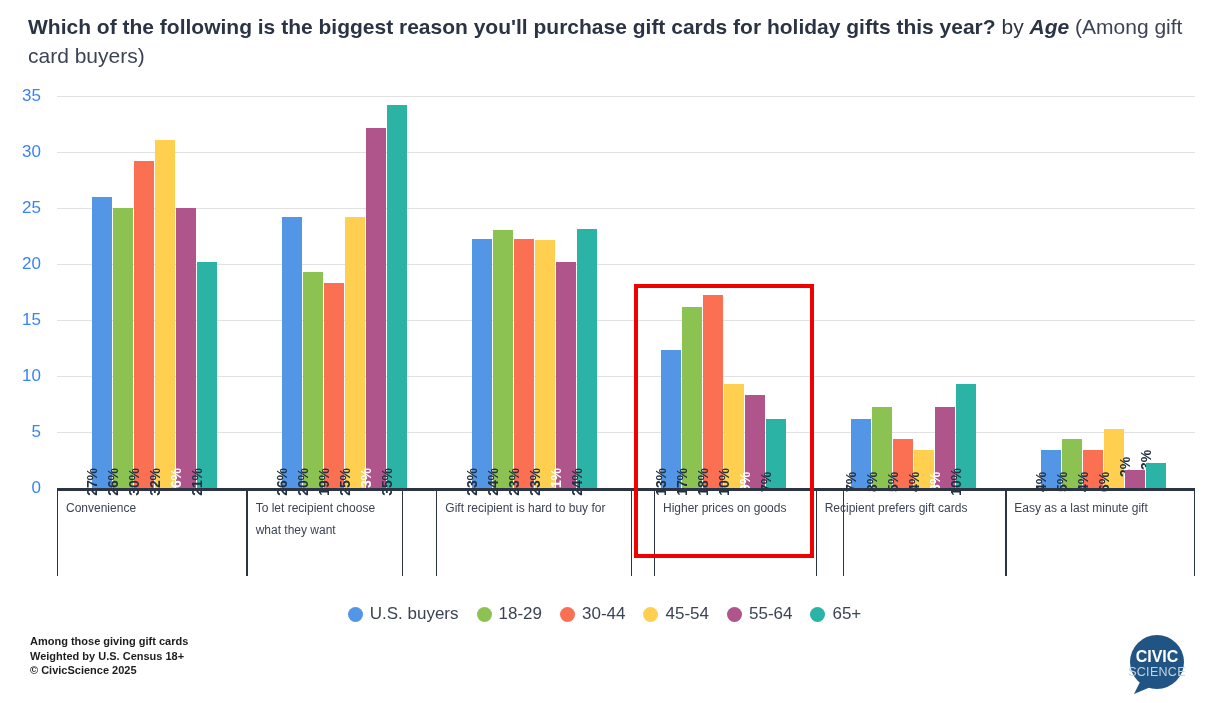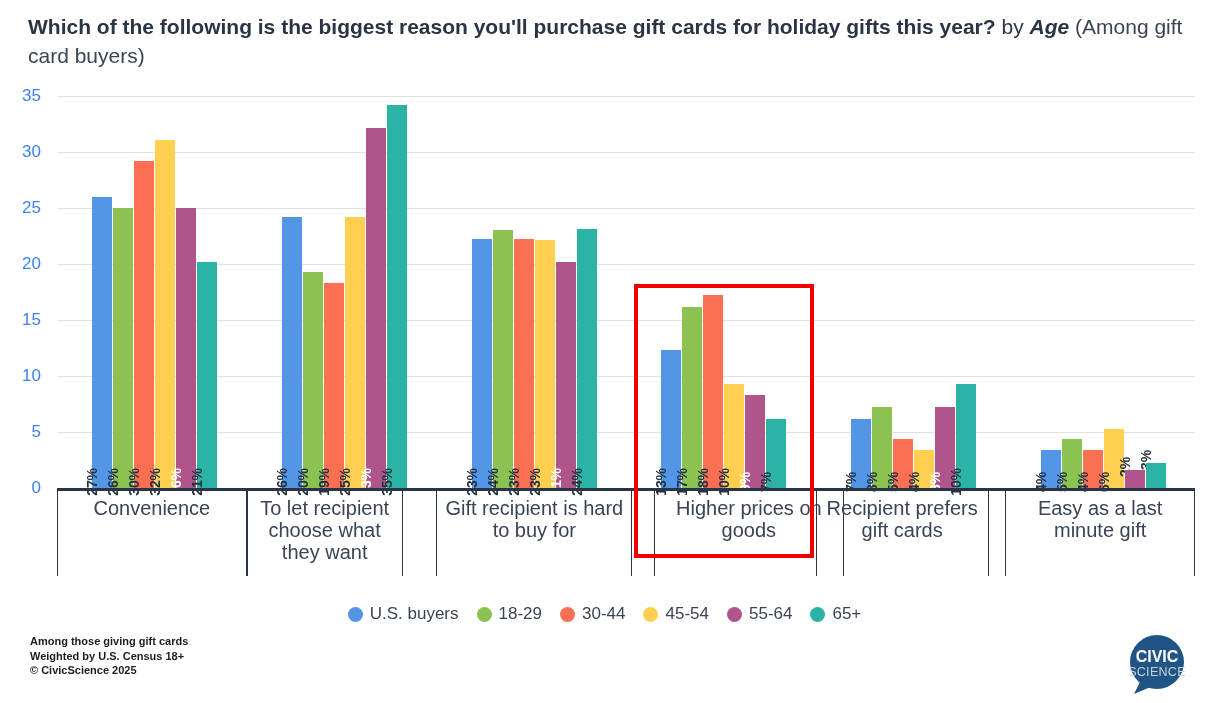--- a/index.html
+++ b/index.html
@@ -120,22 +120,22 @@
     width: 1138px;
     height: 85px;
   }
   .cat-cell {
     position: absolute;
     top: 0;
     height: 85px;
     box-sizing: border-box;
     border-left: 1px solid #2b3445;
     border-right: 1px solid #2b3445;
-    text-align: center;
-    font-size: 20px;
+    text-align: left;
+    font-size: 12px;
     line-height: 22px;
     color: #3b4454;
     padding: 6px 8px 0 8px;
   }
 
   
   #highlight-box {
     position: absolute;
     left: 634px;
     top: 284px;
@@ -426,21 +426,21 @@
       </div>
     </div>
   </div>
 <div id="axis-baseline"></div>
 
 <div id="cat-strip">
     <div class="cat-cell" style="left: 0px; width: 189.667px;">Convenience</div>
     <div class="cat-cell" style="left: 189.667px; width: 156px;">To let recipient choose what they want</div>
     <div class="cat-cell" style="left: 379.333px; width: 196px;">Gift recipient is hard to buy for</div>
     <div class="cat-cell" style="left: 569px; width: 189.667px; margin-left: 28px;">Higher prices on goods</div>
-    <div class="cat-cell" style="left: 758.667px; width: 173px;">Recipient prefers gift cards</div>
+    <div class="cat-cell" style="left: 758.667px; width: 191px;">Recipient prefers gift cards</div>
     <div class="cat-cell" style="left: 948.333px; width: 189.667px;">Easy as a last minute gift</div>
   </div>
 
 <div id="highlight-box"></div>
 
 <div id="legend">
     <div class="legend-item">
       <span class="legend-dot" style="background: rgb(82, 150, 229);"></span>
       <span>U.S. buyers</span>
     </div>

